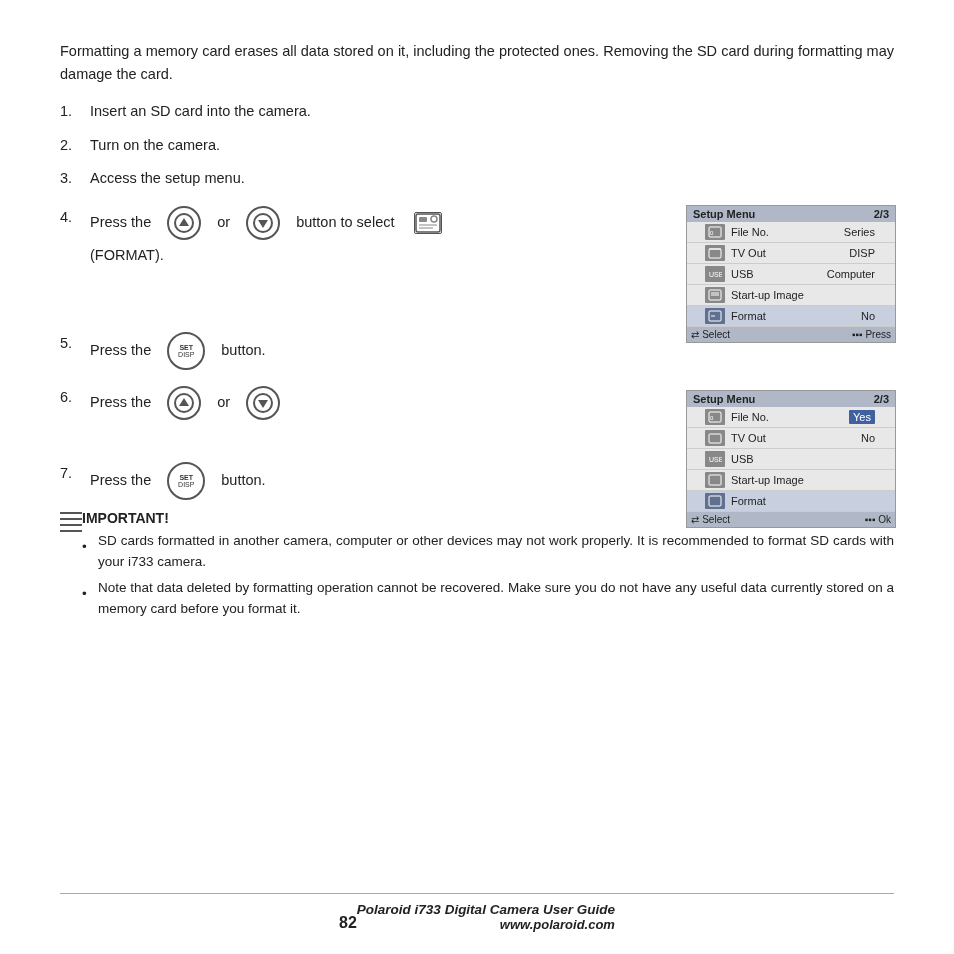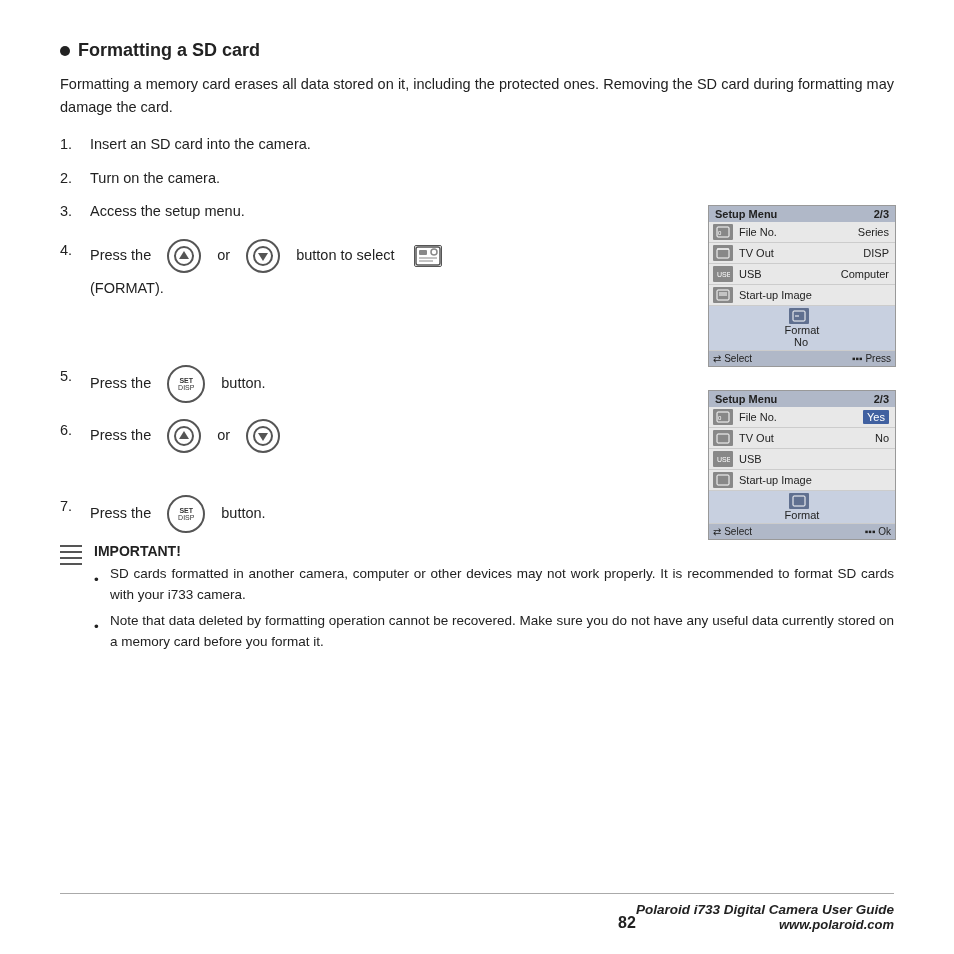--- a/index.html
+++ b/index.html
@@ -127,47 +127,46 @@
       border-radius: 2px;
       font-size: 8px;
       color: #555;
       margin: 0 3px;
       flex-shrink: 0;
     }
 
     
     .menu-screenshot {
       position: absolute;
-      width: 188px;
+      width: 210px;
       border: 1px solid #999;
       background: #0369a1;
       font-size: 11.5px;
     }
 
     .menu-title-bar {
       display: flex;
       justify-content: space-between;
       background: #b0b8c8;
       padding: 2px 6px;
       font-size: 11px;
       font-weight: bold;
       color: #222;
     }
 
     .menu-row {
       display: flex;
       align-items: center;
-      padding: 2px 4px;
+      padding: 2px 18px;
       background: #e8e8e8;
       border-bottom: 1px solid #ccc;
     }
 
     .menu-row.highlighted {
       background: #c8d0e0;
-      flex-direction: column;
     }
 
     .menu-row-icon {
       width: 20px;
       height: 16px;
       background: #888;
       border-radius: 1px;
       margin-right: 6px;
       flex-shrink: 0;
       display: flex;
@@ -211,21 +210,20 @@
     }
 
     .menu2-pos {
       top: 390px;
       right: 58px;
     }
 
     
     .important-section {
       display: flex;
-      gap: 12px;
       font-size: 13.5px;
       justify-content: center;
     }
 
     .note-icon {
       flex-shrink: 0;
       margin-top: 2px;
     }
 
     .note-lines {
@@ -269,21 +267,21 @@
       margin-right: 2px;
     }
 
     
     .page-footer {
       position: absolute;
       bottom: 22px;
       left: 60px;
       right: 60px;
       display: flex;
-      justify-content: flex-end;
+      justify-content: center;
       align-items: flex-end;
       border-top: 1px solid #aaa;
       padding-top: 8px;
     }
 
     .footer-page-num {
       font-size: 16px;
       font-weight: bold;
     }
 
@@ -301,24 +299,20 @@
     
     .step4-area {
       position: relative;
     }
   </style>
 </head>
 <body>
 
 <div class="page-content">
 
-  <div class="section-title">
-    <span class="bullet-dot"></span>
-    <span>Formatting a SD card</span>
-  </div>
 
   <p class="intro-text">Formatting a memory card erases all data stored on it, including the protected ones. Removing the SD card during formatting may damage the card.</p>
 
   <ul class="steps-list">
 
     <li class="step-item">
       <span class="step-num">1.</span>
       <span class="step-text">Insert an SD card into the camera.</span>
     </li>
 

